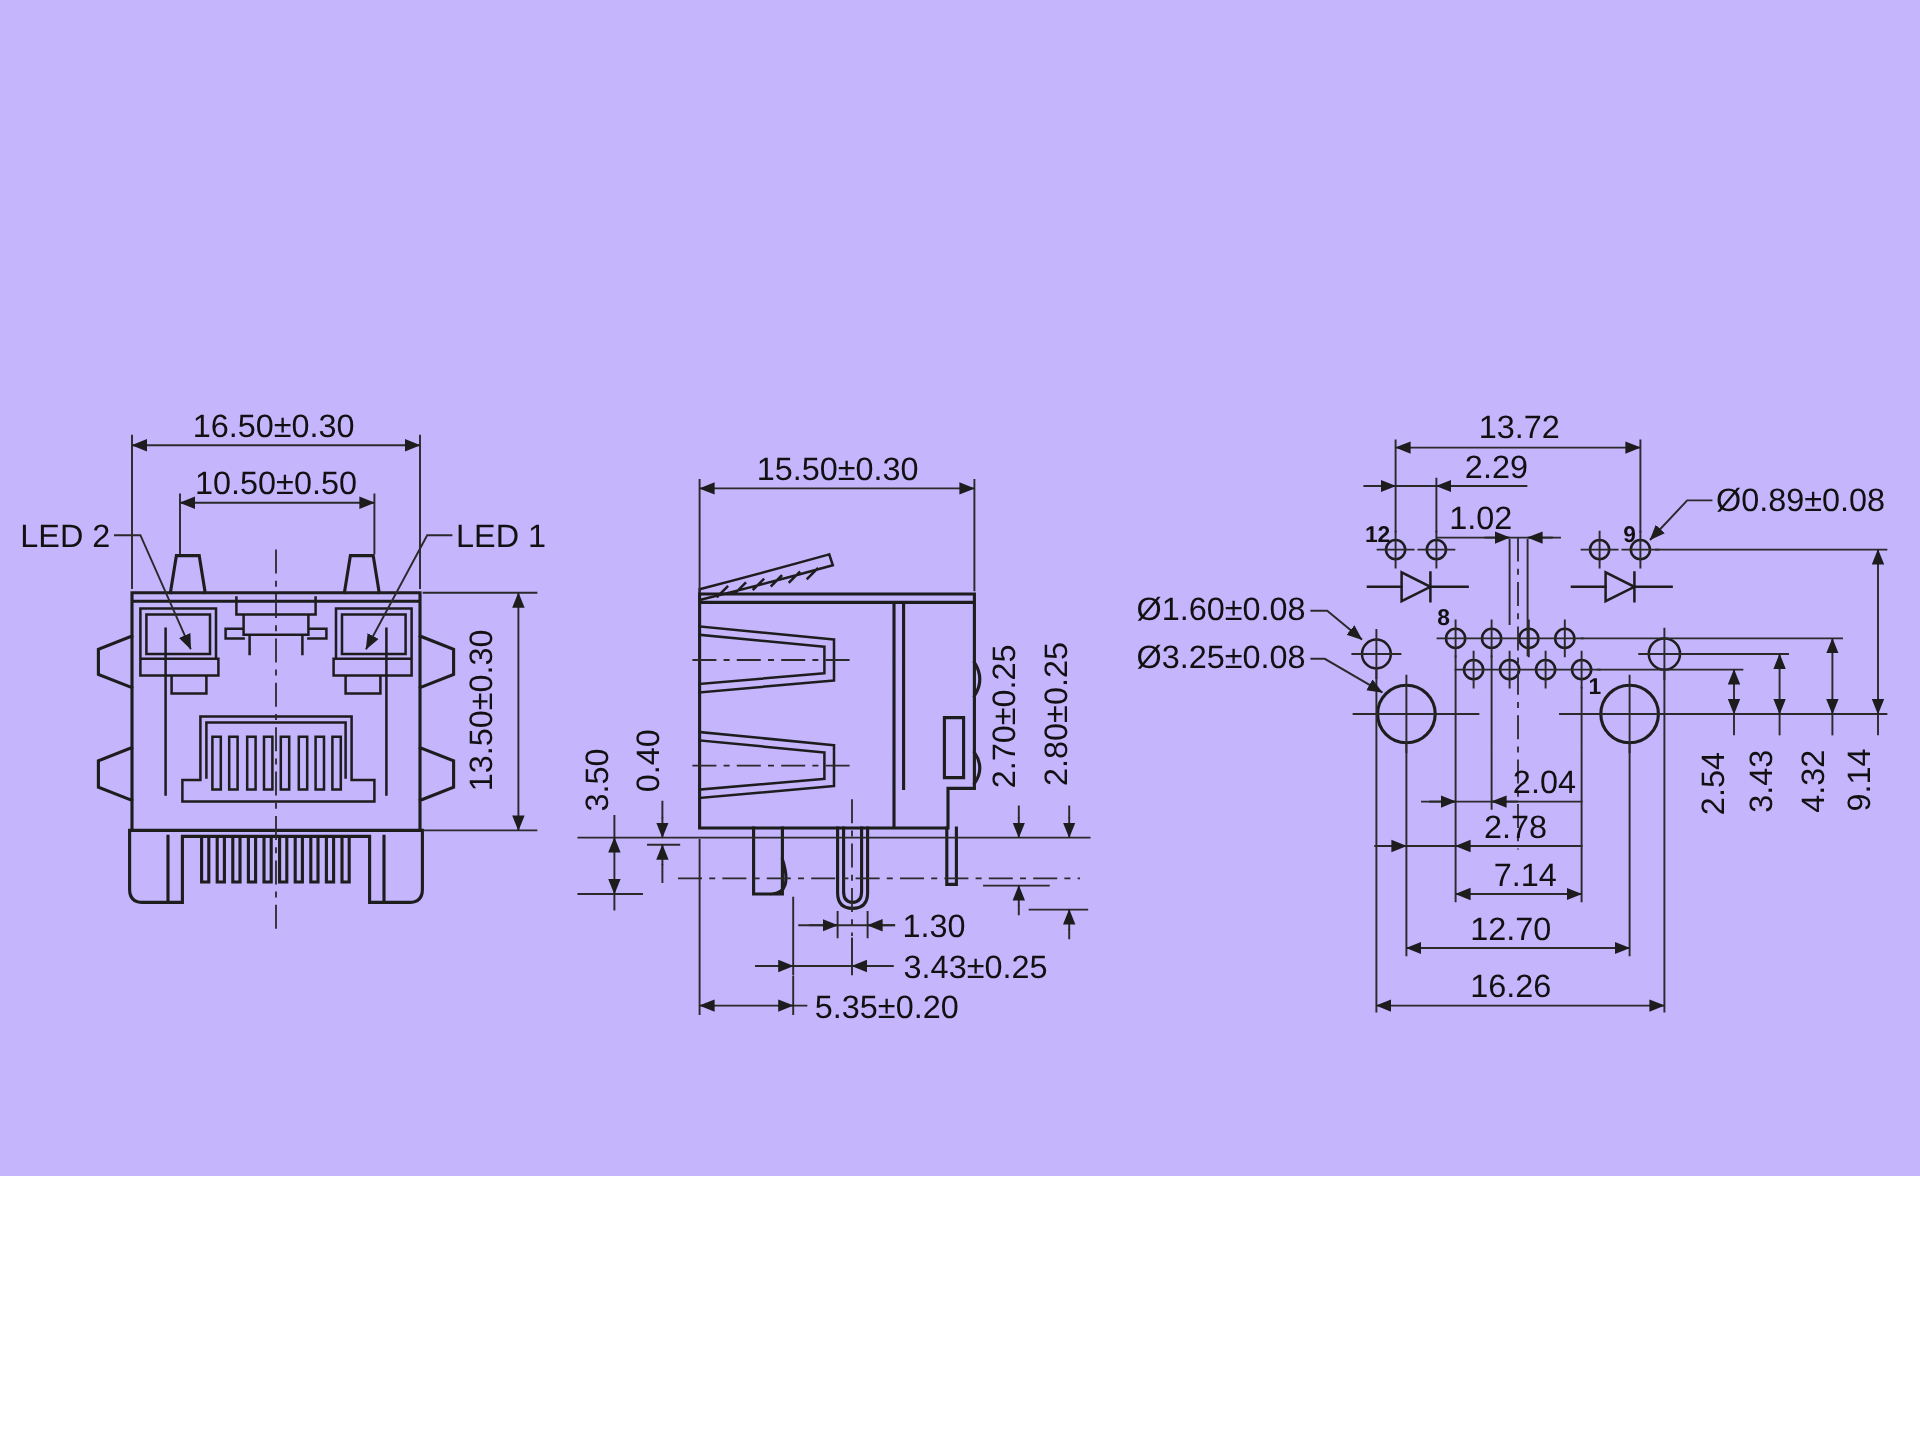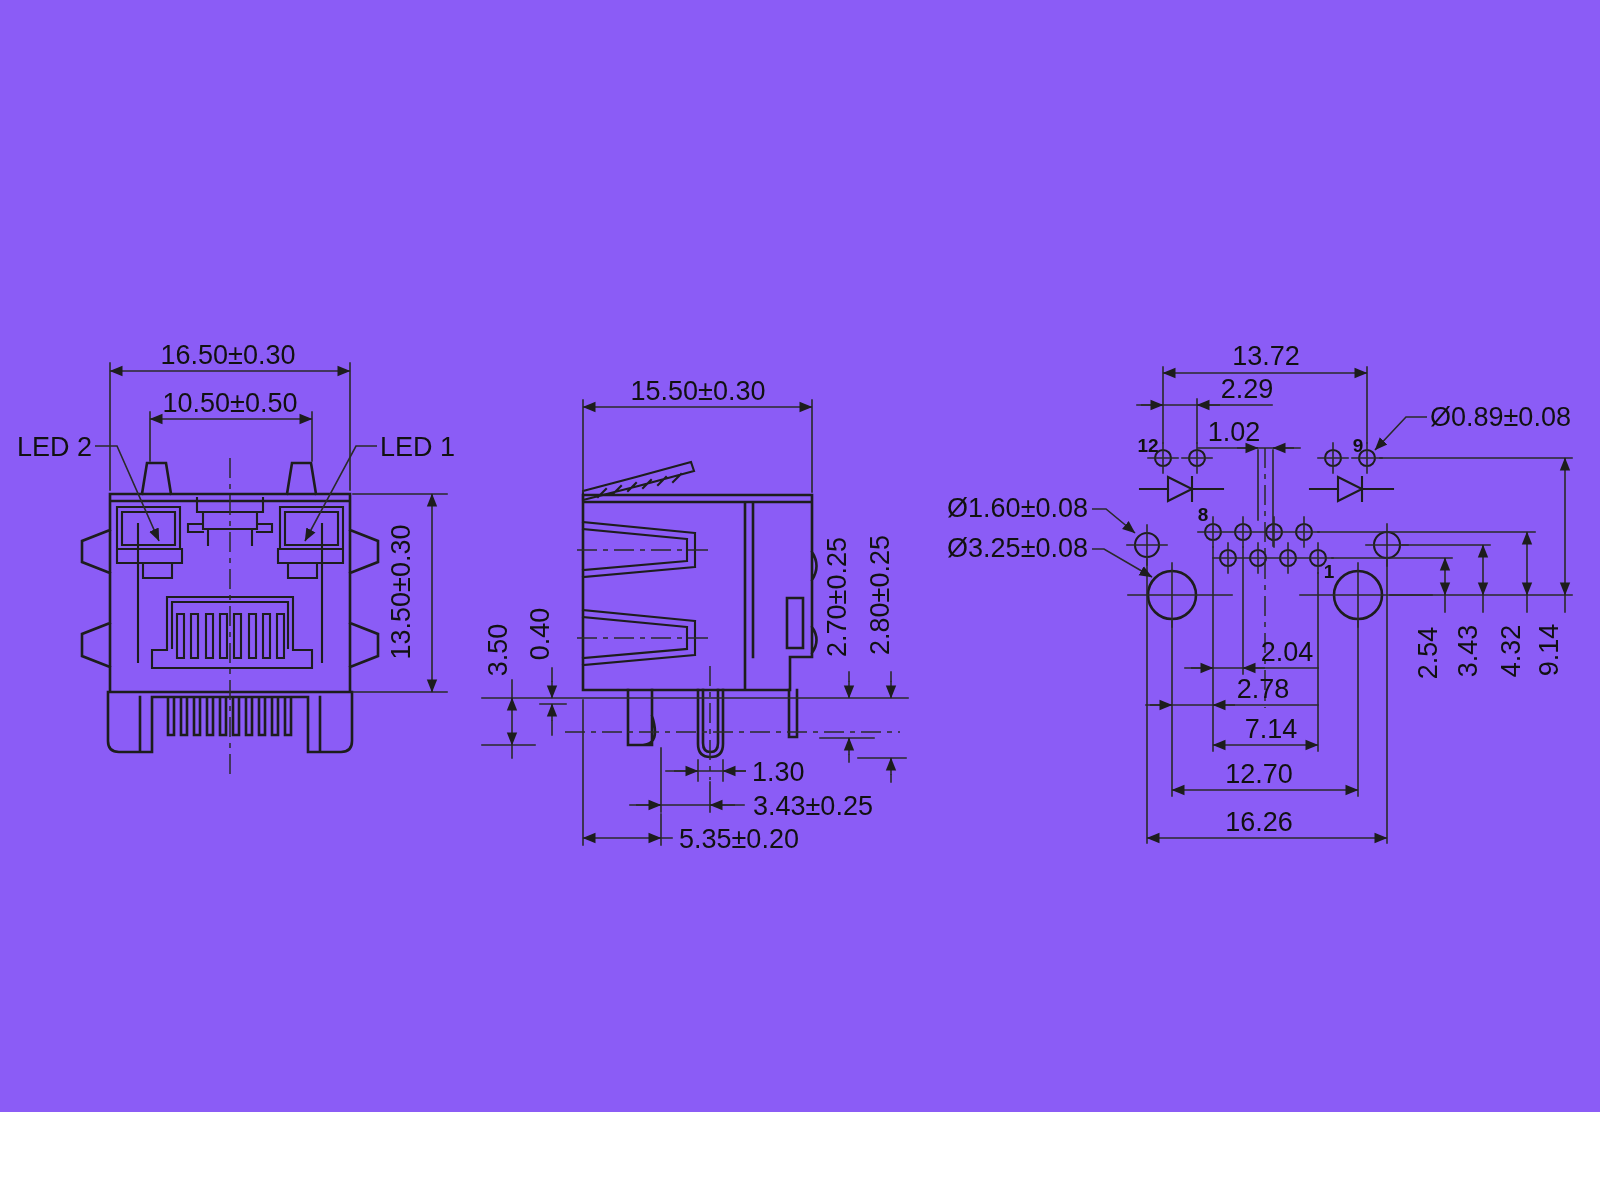--- a/index.html
+++ b/index.html
@@ -1,16 +1,16 @@
 <!DOCTYPE html>
 <html><head>
 <meta charset="utf-8">
 <style>
   html,body{margin:0;padding:0;background:#fff;}
-  .canvas{width:1600px;height:1112px;background:#8b5cf6;position:relative;overflow:hidden;}
+  .canvas{width:1600px;height:980px;background:#c4b5fd;position:relative;overflow:hidden;}
   svg{display:block;}
   .ln{fill:none;stroke:#1d1d1d;stroke-width:2.6;stroke-linecap:square;stroke-linejoin:miter;}
   .ln2{fill:none;stroke:#1d1d1d;stroke-width:2.1;stroke-linecap:square;}
   .thin{fill:none;stroke:#2a2a2a;stroke-width:1.6;stroke-linecap:square;}
   .cl{fill:none;stroke:#2a2a2a;stroke-width:1.5;stroke-dasharray:20 6 5 6;}
   .arrln{fill:none;stroke:#2a2a2a;stroke-width:1.6;}
   .txt{font-family:"Liberation Sans",sans-serif;font-size:27px;fill:#111;}
   .txtv{font-family:"Liberation Sans",sans-serif;font-size:27px;fill:#111;}
   .txtsm{font-family:"Liberation Sans",sans-serif;font-size:19px;font-weight:600;fill:#111;}
 </style>

